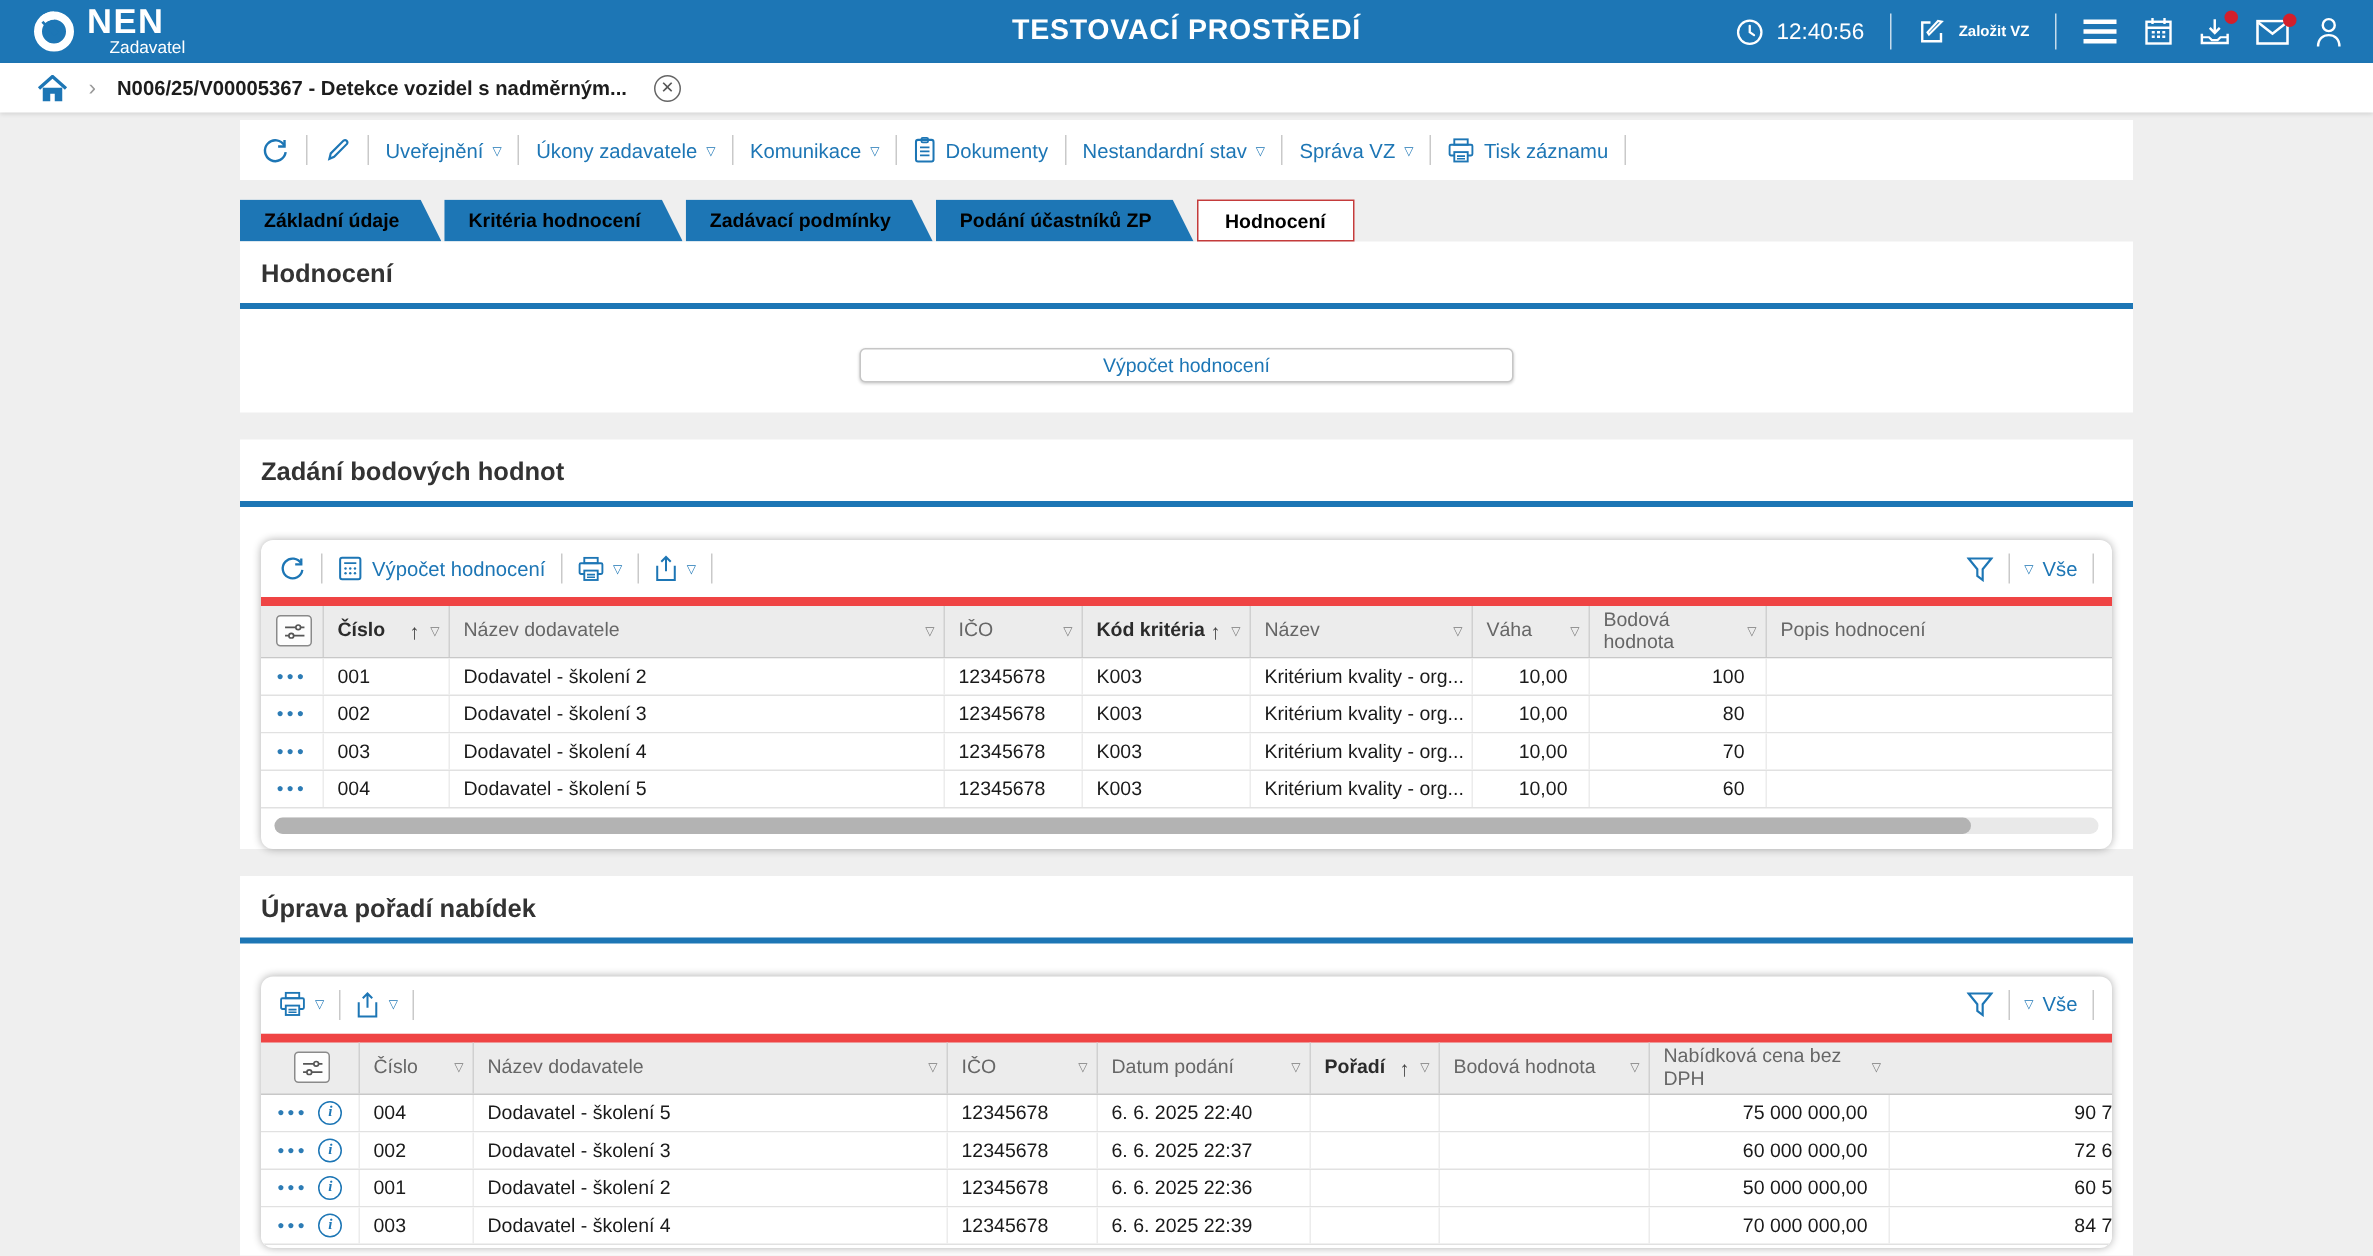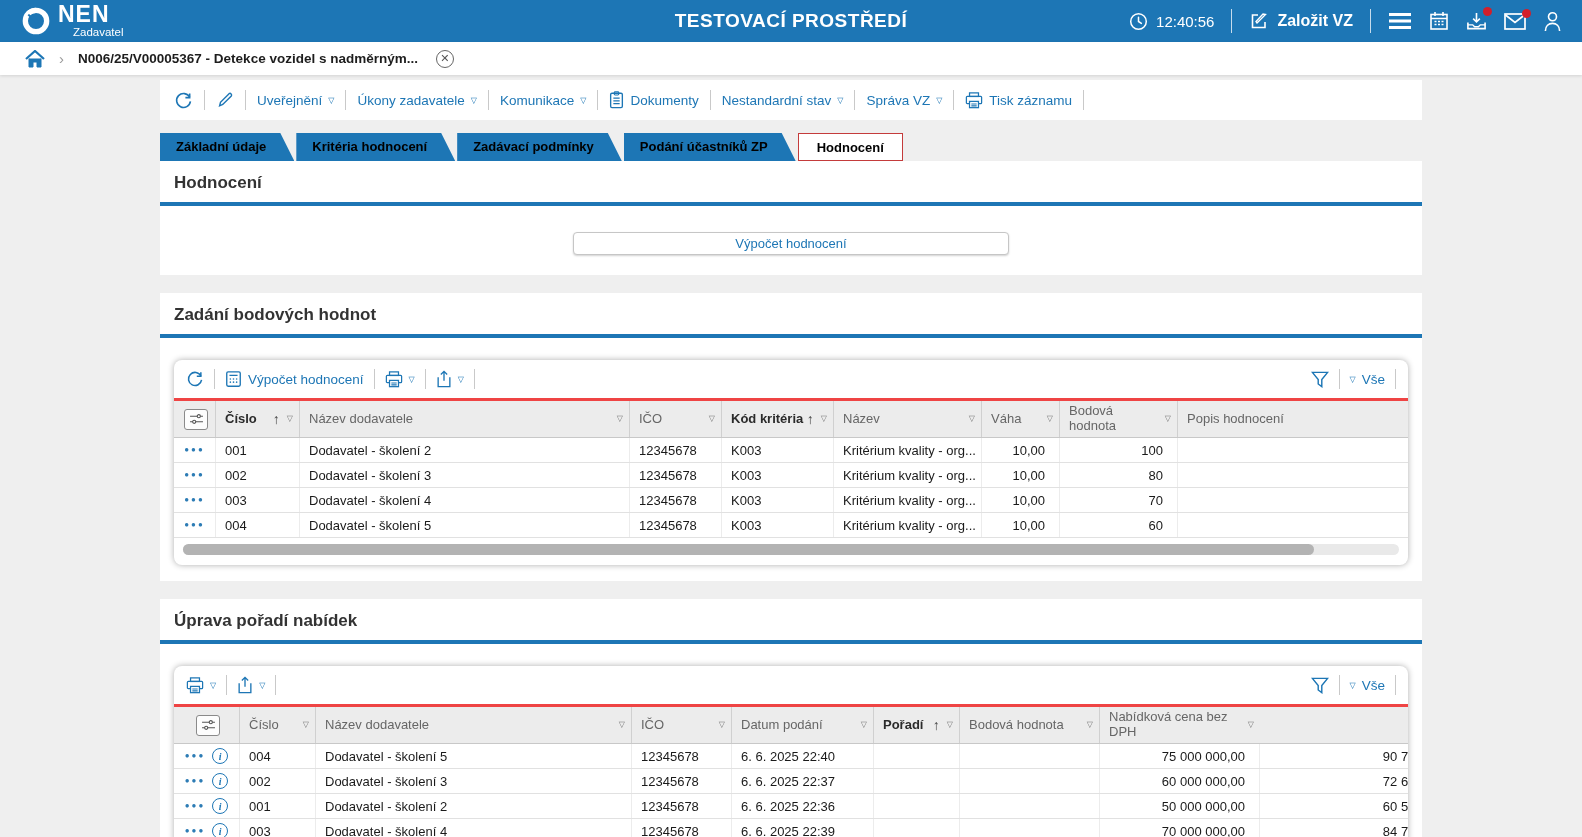--- a/index.html
+++ b/index.html
@@ -10,21 +10,21 @@
   .top-header { height:42px; background:#1d76b5; color:#fff; display:flex; align-items:center; padding:0 20px; position:relative; }
   .logo-wrap { display:flex; align-items:center; gap:6px; }
   .logo-text { line-height:1; }
   .logo-nen { font-size:23px; font-weight:bold; letter-spacing:1px; }
   .logo-sub { font-size:11.5px; margin-left:15px; margin-top:1px; }
   .env-title { position:absolute; left:50%; transform:translateX(-50%); font-size:19px; font-weight:bold; letter-spacing:.5px; }
   .hdr-right { margin-left:auto; display:flex; align-items:center; gap:17px; }
   .hdr-group { display:flex; align-items:center; gap:8px; }
   .hdr-time { font-size:15px; }
   .hdr-sep { width:1px; height:24px; background:rgba(255,255,255,.75); }
-  .hdr-btn-label { font-size:16px; font-weight:bold; }
+  .hdr-btn-label { font-size:10px; font-weight:bold; }
   .badge-wrap { position:relative; display:inline-flex; }
   .red-badge { position:absolute; top:-4px; right:-5px; width:9px; height:9px; border-radius:50%; background:#d21f2b; }
   .icon { display:inline-flex; align-items:center; justify-content:center; }
 
   
   .breadcrumb-bar { height:33px; background:#fff; display:flex; align-items:center; padding:0 25px; gap:14px; box-shadow:0 1px 3px rgba(0,0,0,.12); position:relative; z-index:2; }
   .crumb-sep { color:#9a9a9a; font-size:15px; }
   .crumb-label { font-weight:bold; font-size:13.5px; color:#1d1d1d; }
   .crumb-close { width:18px; height:18px; border:1.4px solid #666; border-radius:50%; color:#555; font-size:11px; display:inline-flex; align-items:center; justify-content:center; margin-left:4px; }
 
@@ -51,21 +51,21 @@
   .btn-row { display:flex; justify-content:center; padding:26px 0 20px; }
   .outline-btn { width:436px; height:23px; line-height:21px; text-align:center; background:#fff; border:1px solid #c6c6c6; border-radius:4px; color:#1d76b5; font-size:13px; box-shadow:0 1px 2px rgba(0,0,0,.18); cursor:pointer; }
 
   
   .table-panel { margin:22px 14px 0; border-radius:8px; box-shadow:0 0 6px rgba(0,0,0,.32); background:#fff; overflow:hidden; padding-bottom:2px; }
   .panel-toolbar { height:38px; display:flex; align-items:center; padding:0 12px; gap:10px; color:#1d76b5; }
   .pt-right { margin-left:auto; display:flex; align-items:center; gap:10px; }
   .pt-link { display:flex; align-items:center; gap:6px; font-size:13.5px; color:#1d76b5; cursor:pointer; }
 
   .tgrid-clip { overflow:hidden; width:100%; }
-  .grid-header { display:grid; background:#ececec; border-top:3px solid #ef4444; border-bottom:1px solid #c8c8c8; min-height:40px; color:#666; font-size:13px; }
+  .grid-header { display:grid; background:#ececec; border-top:6px solid #ef4444; border-bottom:1px solid #c8c8c8; min-height:40px; color:#666; font-size:13px; }
   .t1 .grid-header, .t1 .grid-row { grid-template-columns:42px 84px 330px 92px 112px 148px 78px 118px 1fr; }
   .t2 .grid-header, .t2 .grid-row { grid-template-columns:66px 76px 316px 100px 142px 86px 140px 160px 220px; width:1306px; }
   .hcell { display:flex; align-items:center; padding:2px 6px 2px 9px; border-right:1px solid #d0d0d0; line-height:1.15; }
   .hcell:last-child { border-right:none; }
   .hcell .lbl { flex:1; }
   .hcell.sorted .lbl { color:#2b2b2b; font-weight:bold; }
   .sort-arrow { color:#444; font-size:14px; margin:0 3px; }
   .hcell .tri-gray { margin-left:4px; }
   .cols-btn { width:24px; height:21px; border:1px solid #8a8a8a; border-radius:3px; display:flex; align-items:center; justify-content:center; margin:0 auto; background:#fdfdfd; }
   .grid-row { display:grid; height:25px; border-bottom:1px solid #e1e1e1; background:#fff; align-items:stretch; font-size:13px; color:#1a1a1a; }
@@ -249,21 +249,21 @@
   </div>
 
   <div class="card">
     <div class="sec-head">Hodnocení</div>
     <div class="blue-divider"></div>
     <div class="btn-row">
       <div class="outline-btn">Výpočet hodnocení</div>
     </div>
   </div>
 
-  <div class="card" style="padding-bottom:16px;">
+  <div class="card" style="">
     <div class="sec-head">Zadání bodových hodnot</div>
     <div class="blue-divider"></div>
 
     <div class="table-panel t1">
       <div class="panel-toolbar">
         <span class="icon">
           <svg width="18" height="18" viewBox="0 0 20 20">
                 <path d="M16.5 6.5 A7.3 7.3 0 1 0 17.3 11" fill="none" stroke="#1d76b5" stroke-width="1.7"></path>
                 <path d="M16.5 2.5 V7 H12" fill="none" stroke="#1d76b5" stroke-width="1.7"></path>
               </svg>

